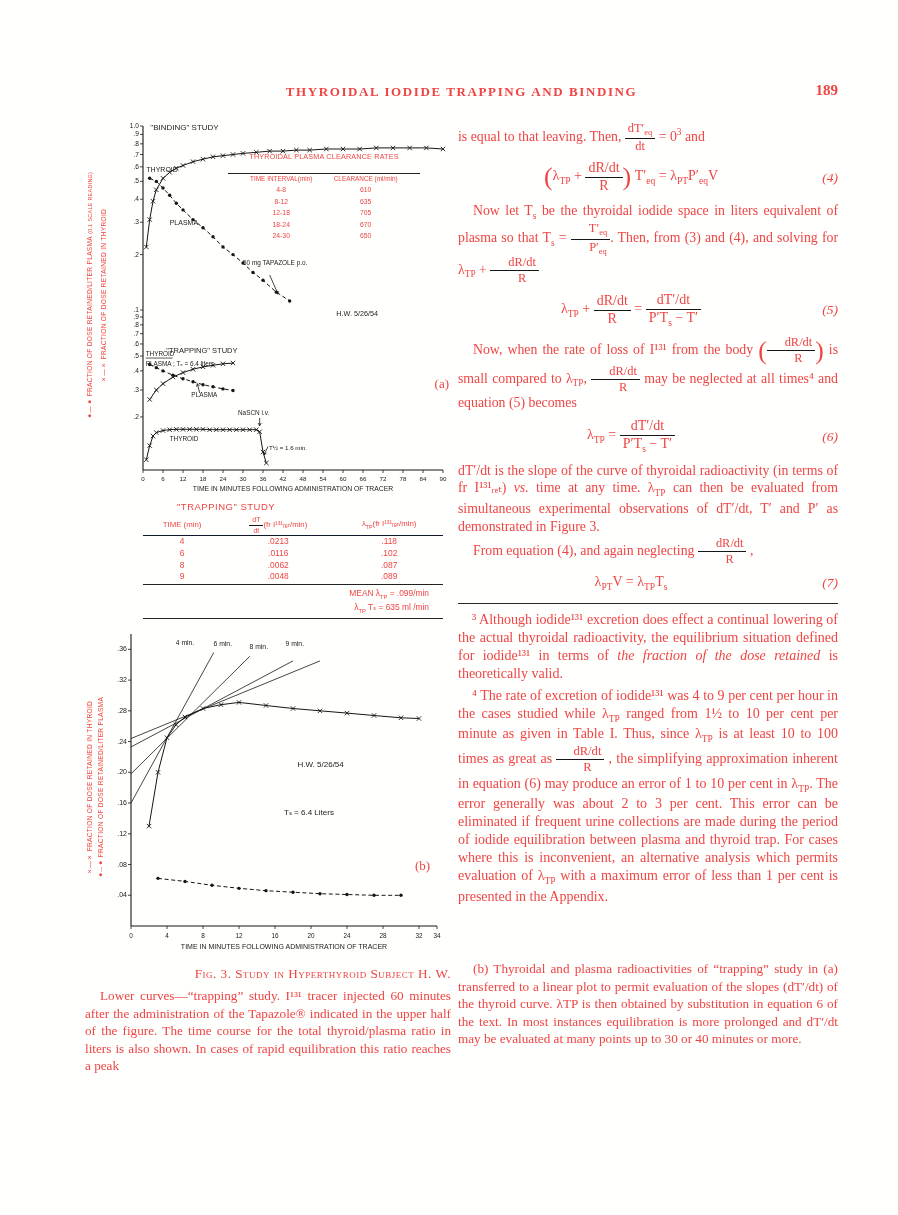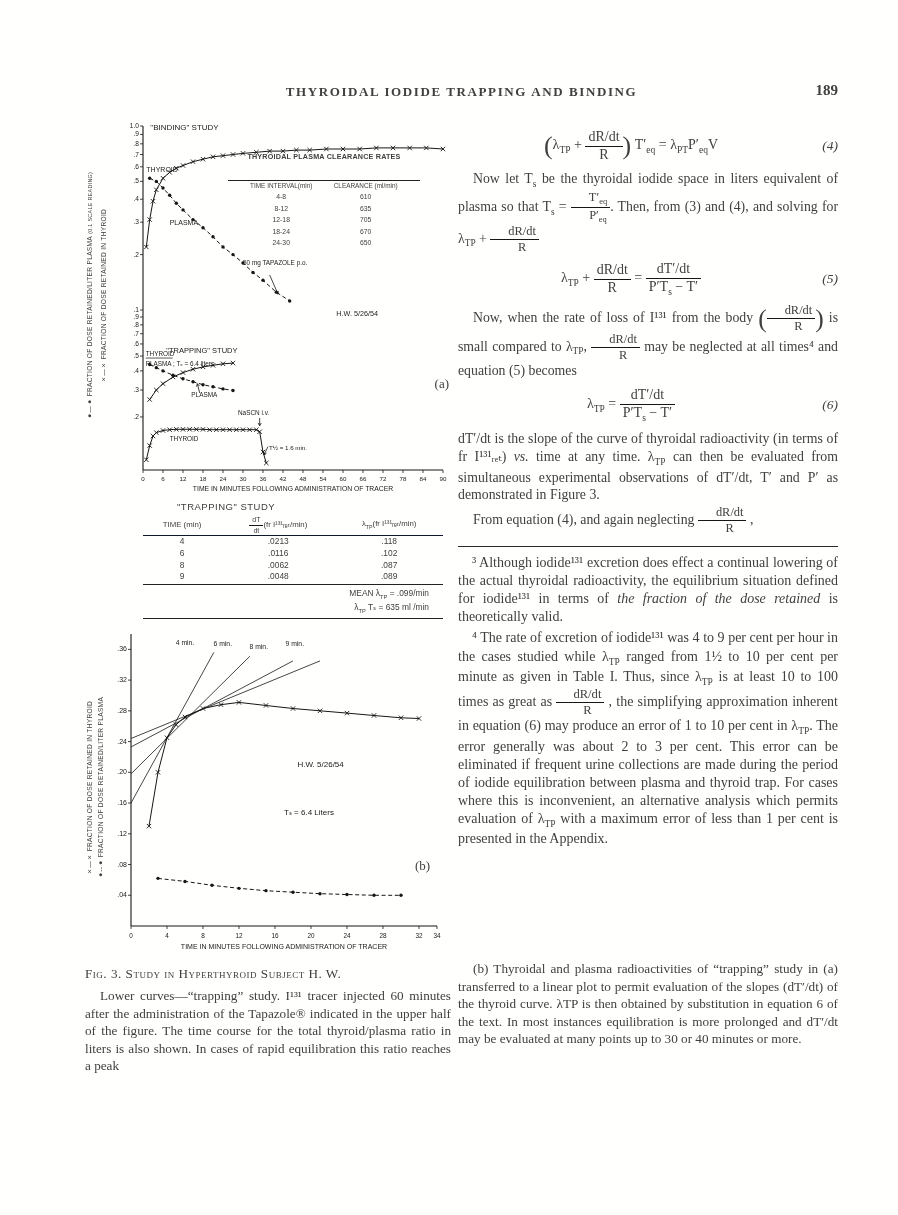--- a/index.html
+++ b/index.html
@@ -1,16 +1,16 @@
 <!DOCTYPE html>
 <html><head>
 <meta charset="utf-8">
 <style>
   html,body{margin:0;padding:0;background:#ffffff;}
-  .page{position:relative;width:898px;height:1215px;background:#fffffd;color:#404040;
+  .page{position:relative;width:898px;height:1215px;background:#fffffd;color:#ef4444;
         font-family:"Liberation Serif","DejaVu Serif",serif;overflow:hidden;}
   
   .hdr{position:absolute;top:84px;left:85px;width:753px;height:20px;}
   .htitle{text-align:center;font-weight:700;font-size:13px;letter-spacing:1.6px;}
   .pagenum{position:absolute;right:0;top:-2px;font-weight:700;font-size:15px;}
   
   .right-col{position:absolute;left:458px;top:122px;width:380px;}
   .pc{margin:0 0 2px 0;text-align:justify;font-size:13.8px;line-height:1.27;}
   .indent{text-indent:15px;}
   .pc .frac,.fnote .frac{font-size:90%;}
@@ -33,38 +33,38 @@
   #chartB{left:22px;top:128px;}
   svg text{font-family:"Liberation Sans","DejaVu Sans",sans-serif;fill:#1a1a1a;}
   .ylab-a{position:absolute;left:0;top:4px;height:348px;width:28px;display:flex;}
   .ylab-b{position:absolute;left:0;top:140px;height:300px;width:22px;display:flex;}
   .vlab{writing-mode:vertical-rl;transform:rotate(180deg);font-size:6.6px;letter-spacing:0.3px;
         text-align:center;height:100%;flex:1;line-height:1.45;}
   .vnote{font-size:5.4px;}
   .plabel{position:absolute;font-size:13px;}
   
   .ctable{position:absolute;left:143px;top:34px;width:192px;font-size:6.8px;line-height:1.4;}
-  .ct-title{font-weight:700;font-size:7.2px;letter-spacing:0.2px;border-bottom:1px solid #222;
-            padding-bottom:18px;margin-bottom:1px;text-align:center;}
+  .ct-title{font-weight:400;font-size:7.2px;letter-spacing:0.2px;border-bottom:1px solid #222;
+            padding-bottom:11px;margin-bottom:1px;text-align:center;}
   .ctable table{width:88%;margin:0 auto;border-collapse:collapse;}
   .ctable th{font-weight:400;font-size:6.4px;text-align:center;padding:0 2px;}
   .ctable td{text-align:center;font-size:6.8px;}
   
   .btable{position:absolute;left:58px;top:2px;width:300px;font-size:8.2px;line-height:1.4;}
   .bt-title{font-size:9.5px;letter-spacing:0.5px;margin:0 0 2px 34px;}
   .btable table{width:100%;border-collapse:collapse;}
   .btable th{font-weight:400;font-size:7.8px;border-bottom:1px solid #0f172a;padding:1px 2px;text-align:center;}
   .btable td{text-align:center;padding:0 2px;font-size:8.4px;}
   .tfrac{font-size:90%;}
   .bt-summary{border-top:1px solid #222;border-bottom:1px solid #222;margin-top:1px;
               padding:2px 14px 2px 0;text-align:right;font-size:8.4px;line-height:1.5;}
   
   .cap-left{position:absolute;left:85px;top:966px;width:366px;}
   .cap-right{position:absolute;left:458px;top:960px;width:380px;}
-  .cap-title{text-align:left;font-variant:small-caps;font-size:13.2px;letter-spacing:0.5px;margin:0 0 5px 0;}
+  .cap-title{text-align:right;font-variant:small-caps;font-size:13.2px;letter-spacing:0.5px;margin:0 0 5px 0;}
   .capp{margin:0;text-align:justify;font-size:13.2px;line-height:1.33;text-indent:15px;}
   .capp.noindent{text-indent:0;}
 </style>
 </head>
 <body>
 
 <div class="page">
 
   <div class="hdr">
     <div class="htitle">THYROIDAL IODIDE TRAPPING AND BINDING</div>
@@ -495,20 +495,21 @@
         <circle cx="267" cy="269.2631578947368" r="1.7" fill="#161616"></circle>
         <circle cx="294" cy="269.2631578947368" r="1.7" fill="#161616"></circle>
         <text x="190.5" y="140.9368421052632" font-size="8" text-anchor="start">H.W. 5/26/54</text>
         <text x="177" y="189.34736842105264" font-size="8" text-anchor="start">Tₛ = 6.4 Liters</text>
       </svg>
     <div class="plabel" style="left:330px;top:360px;">(b)</div>
   </div>
 
   <div class="right-col">
 
+    <p class="pc"><span>is equal to that leaving.  Then, </span><span class="frac"><span class="num"><span>dT′</span><sub>eq</sub></span><span class="den">dt</span></span><span> = 0</span><sup>3</sup><span> and</span></p>
 
     <div class="eq">
       <span class="eqbody"><span class="bigp">(</span><span>λ</span><sub>TP</sub><span> + </span><span class="frac"><span class="num">dR/dt</span><span class="den">R</span></span><span class="bigp">)</span><span> T′</span><sub>eq</sub><span> = λ</span><sub>PT</sub><span>P′</span><sub>eq</sub><span>V</span></span>
       <span class="eqnum">(4)</span>
     </div>
 
     <p class="pc indent"><span>Now let T</span><sub>s</sub><span> be the thyroidal iodide space in liters equivalent of plasma so that T</span><sub>s</sub><span> = </span><span class="frac"><span class="num"><span>T′</span><sub>eq</sub></span><span class="den"><span>P′</span><sub>eq</sub></span></span><span>.  Then, from (3) and (4), and solving for λ</span><sub>TP</sub><span> + </span><span class="frac"><span class="num">dR/dt</span><span class="den">R</span></span></p>
 
     <div class="eq">
       <span class="eqbody"><span>λ</span><sub>TP</sub><span> + </span><span class="frac"><span class="num">dR/dt</span><span class="den">R</span></span><span> = </span><span class="frac"><span class="num">dT′/dt</span><span class="den"><span>P′T</span><sub>s</sub><span> − T′</span></span></span></span>
@@ -519,20 +520,24 @@
 
     <div class="eq">
       <span class="eqbody"><span>λ</span><sub>TP</sub><span> = </span><span class="frac"><span class="num">dT′/dt</span><span class="den"><span>P′T</span><sub>s</sub><span> − T′</span></span></span></span>
       <span class="eqnum">(6)</span>
     </div>
 
     <p class="pc"><span>dT′/dt is the slope of the curve of thyroidal radioactivity (in terms of fr I¹³¹ᵣₑₜ) </span><i>vs.</i><span> time at any time.  λ</span><sub>TP</sub><span> can then be evaluated from simultaneous experimental observations of dT′/dt, T′ and P′ as demonstrated in Figure 3.</span></p>
 
     <p class="pc indent"><span>From equation (4), and again neglecting </span><span class="frac"><span class="num">dR/dt</span><span class="den">R</span></span><span> ,</span></p>
 
+    <div class="eq">
+      <span class="eqbody"><span>λ</span><sub>PT</sub><span>V = λ</span><sub>TP</sub><span>T</span><sub>s</sub></span>
+      <span class="eqnum">(7)</span>
+    </div>
 
     <hr class="fnrule">
 
     <p class="fnote"><span>³ Although iodide¹³¹ excretion does effect a continual lowering of the actual thyroidal radioactivity, the equilibrium situation defined for iodide¹³¹ in terms of </span><i>the fraction of the dose retained</i><span> is theoretically valid.</span></p>
 
     <p class="fnote"><span>⁴ The rate of excretion of iodide¹³¹ was 4 to 9 per cent per hour in the cases studied while λ</span><sub>TP</sub><span> ranged from 1½ to 10 per cent per minute as given in Table I.  Thus, since λ</span><sub>TP</sub><span> is at least 10 to 100 times as great as </span><span class="frac"><span class="num">dR/dt</span><span class="den">R</span></span><span> , the simplifying approximation inherent in equation (6) may produce an error of 1 to 10 per cent in λ</span><sub>TP</sub><span>.  The error generally was about 2 to 3 per cent.  This error can be eliminated if frequent urine collections are made during the period of iodide equilibration between plasma and thyroid trap.  For cases where this is inconvenient, an alternative analysis which permits evaluation of λ</span><sub>TP</sub><span> with a maximum error of less than 1 per cent is presented in the Appendix.</span></p>
   </div>
 
   <div class="cap-left">
     <div class="cap-title">Fig. 3.  Study in Hyperthyroid Subject H. W.</div>

